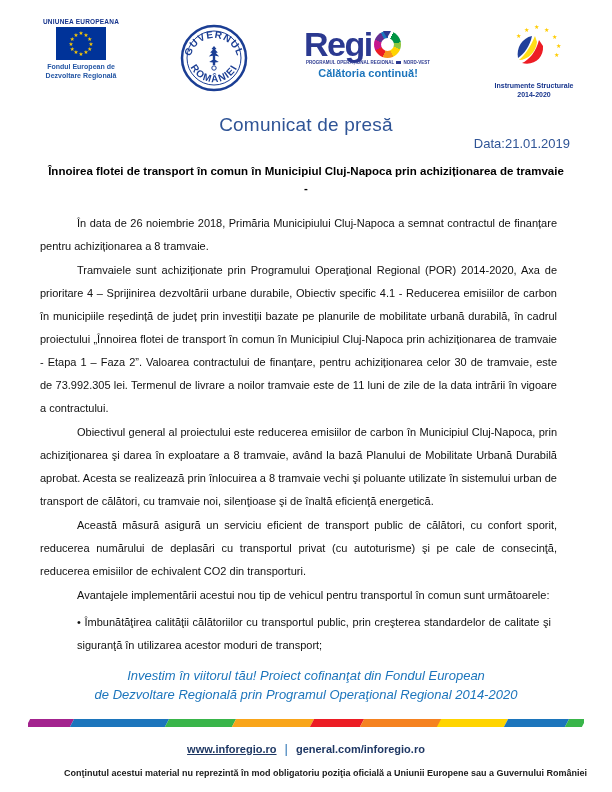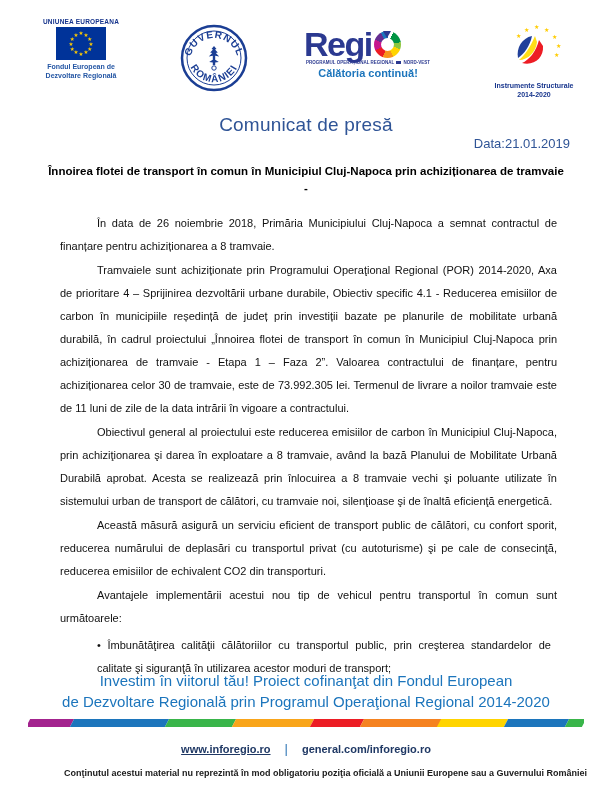--- a/index.html
+++ b/index.html
@@ -47,30 +47,30 @@
   .logo-instr .instr-caption { font-size:7px; font-weight:bold; line-height:1.3; margin-top:1px; }
 
   
   .doc-title { text-align:center; color:#2f5496; font-size:19px; margin-top:14px; letter-spacing:.2px; }
   .doc-date { text-align:right; color:#2f5496; font-size:13px; padding-right:42px; }
   .doc-heading { text-align:center; font-weight:bold; font-size:11.5px; line-height:1.5;
     margin-top:12px; padding:0 45px; color:#000; }
 
   
   .body-text { padding:14px 55px 0 40px; font-size:11px; line-height:23px;
-    text-align:justify; color:#111;margin-left:20px; }
+    text-align:justify; color:#111; }
   .para { text-indent:37px; margin-bottom:1px; }
   .bullet-item { margin:4px 0 0 37px; padding-right:6px; }
 
   
   .footer { position:absolute; left:0; right:0; bottom:14px; }
-  .cofin { text-align:center; color:#1c75bc; font-size:15px; line-height:1.45; margin-bottom:6px; }
+  .cofin { text-align:center; color:#1c75bc; font-size:13px; line-height:1.45; margin-bottom:14px;font-style:italic; }
   .stripe { display:flex; height:8px; margin:0 28px; overflow:hidden; }
   .stripe > div { transform:skewX(-28deg); }
-  .links-row { display:flex; justify-content:center; align-items:center; gap:14px;
+  .links-row { display:flex; justify-content:center; align-items:center; gap:8px;
     margin-top:14px; font-size:11px; font-weight:bold; color:#1f3864; }
   .links-row .site { text-decoration:underline; color:#1f3864; cursor:pointer; }
   .links-row .sep { color:#2e74b5; font-weight:normal; font-size:13px; }
   .links-row .fb { color:#1f3864; cursor:pointer; }
   .disclaimer { text-align:center; font-size:9px; font-weight:bold; color:#1a1a1a; margin-top:12px;padding-left:39px; }
 
   svg text { font-family:"Liberation Sans", sans-serif; }
 </style>
 </head>
 <body>

